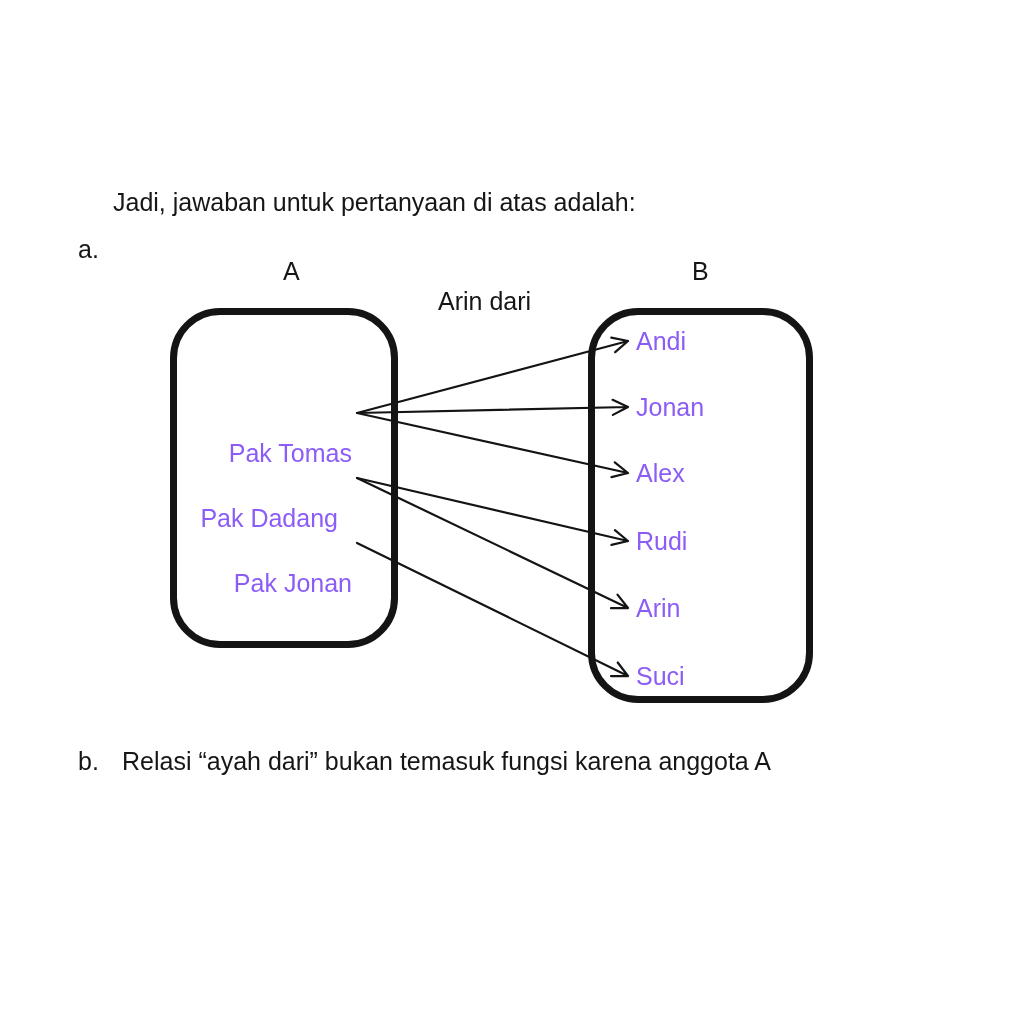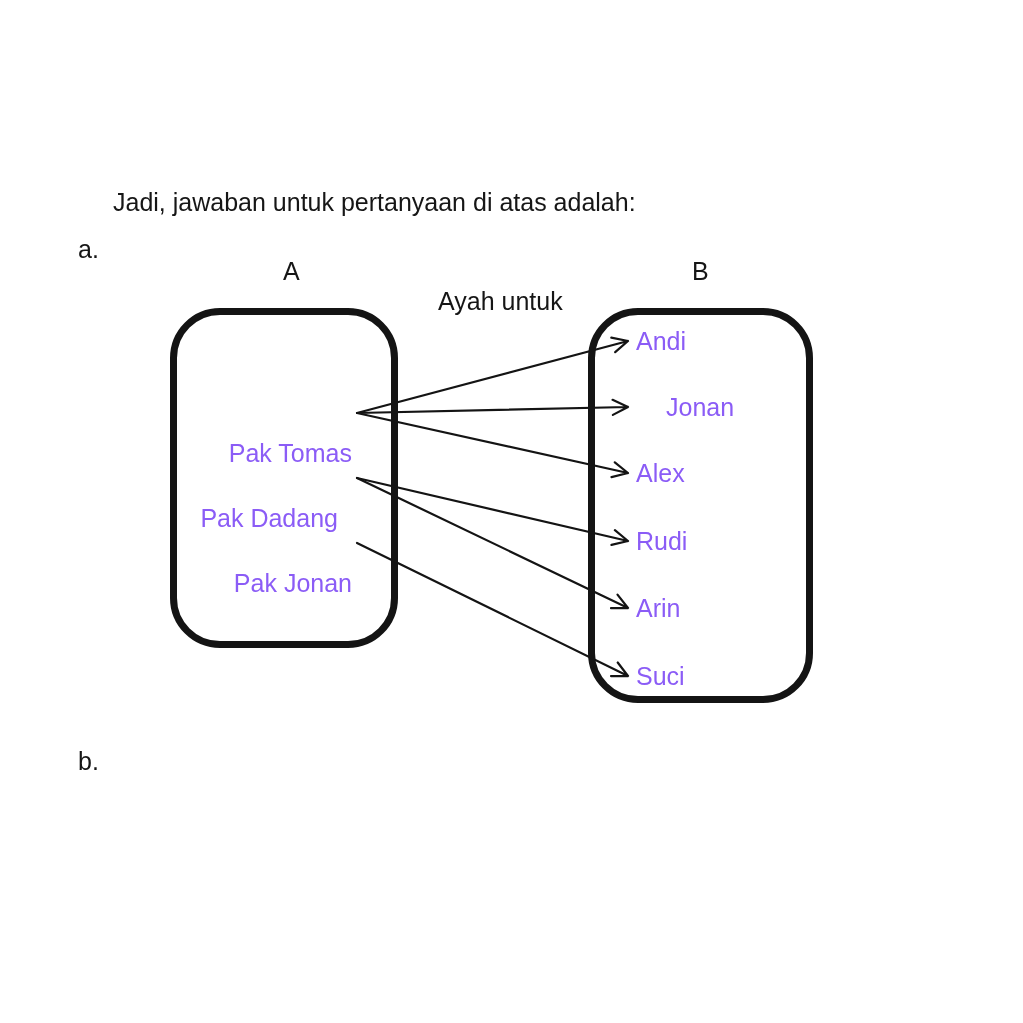--- a/index.html
+++ b/index.html
@@ -84,47 +84,48 @@
 
   <div class="txt" id="intro-line">Jadi, jawaban untuk pertanyaan di atas adalah:</div>
 
   <div class="txt" id="item-a-label">a.</div>
 
   <div>
     <div class="txt" id="set-a-title">A</div>
 
     <div class="txt" id="set-b-title">B</div>
 
-    <div class="txt" id="relation-label">Ayah untuk</div>
+    <div class="txt" id="relation-label">Arin dari</div>
 
     <div class="set-box" id="set-a-box"></div>
 
     <div class="set-box" id="set-b-box"></div>
 
     <div id="members-layer">
         <div class="member a" style="right: 671px; top: 396px;">Pak Tomas</div>
         <div class="member a" style="right: 685px; top: 461px;">Pak Dadang</div>
         <div class="member a" style="right: 671px; top: 526px;">Pak Jonan</div>
         <div class="member b" style="left: 636px; top: 324px;">Andi</div>
-        <div class="member b" style="left: 636px; top: 390px; margin-left: 30px;">Jonan</div>
+        <div class="member b" style="left: 636px; top: 390px;">Jonan</div>
         <div class="member b" style="left: 636px; top: 456px; text-align: right;">Alex</div>
         <div class="member b" style="left: 636px; top: 524px;">Rudi</div>
         <div class="member b" style="left: 636px; top: 591px;">Arin</div>
         <div class="member b" style="left: 636px; top: 659px;">Suci</div>
       </div>
 
     <svg id="arrow-layer" viewBox="0 0 1023 1023">
         <path d="M 357 413 L 628 341 M 615.2 352.2 L 628 341 M 611.3 337.6 L 628 341" fill="none" stroke="#141414" stroke-width="2.2" stroke-linecap="round"></path>
         <path d="M 357 413 L 628 407 M 612.9 414.9 L 628 407 M 612.6 399.8 L 628 407" fill="none" stroke="#141414" stroke-width="2.2" stroke-linecap="round"></path>
         <path d="M 357 413 L 628 473 M 611.5 477.1 L 628 473 M 614.8 462.3 L 628 473" fill="none" stroke="#141414" stroke-width="2.2" stroke-linecap="round"></path>
         <path d="M 357 478 L 628 541 M 611.5 544.9 L 628 541 M 614.9 530.2 L 628 541" fill="none" stroke="#141414" stroke-width="2.2" stroke-linecap="round"></path>
         <path d="M 357 478 L 628 608 M 611.0 608.2 L 628 608 M 617.5 594.6 L 628 608" fill="none" stroke="#141414" stroke-width="2.2" stroke-linecap="round"></path>
         <path d="M 357 543 L 628 676 M 611.0 676.1 L 628 676 M 617.7 662.5 L 628 676" fill="none" stroke="#141414" stroke-width="2.2" stroke-linecap="round"></path>
       </svg>
   </div>
 
   <div id="item-b-row">
     <div id="item-b-bullet">b.</div>
     <div>
+      <div class="item-b-line">Relasi “ayah dari” bukan temasuk fungsi karena anggota A</div>
     </div>
   </div>
 
 </div>
 
 </body></html>

